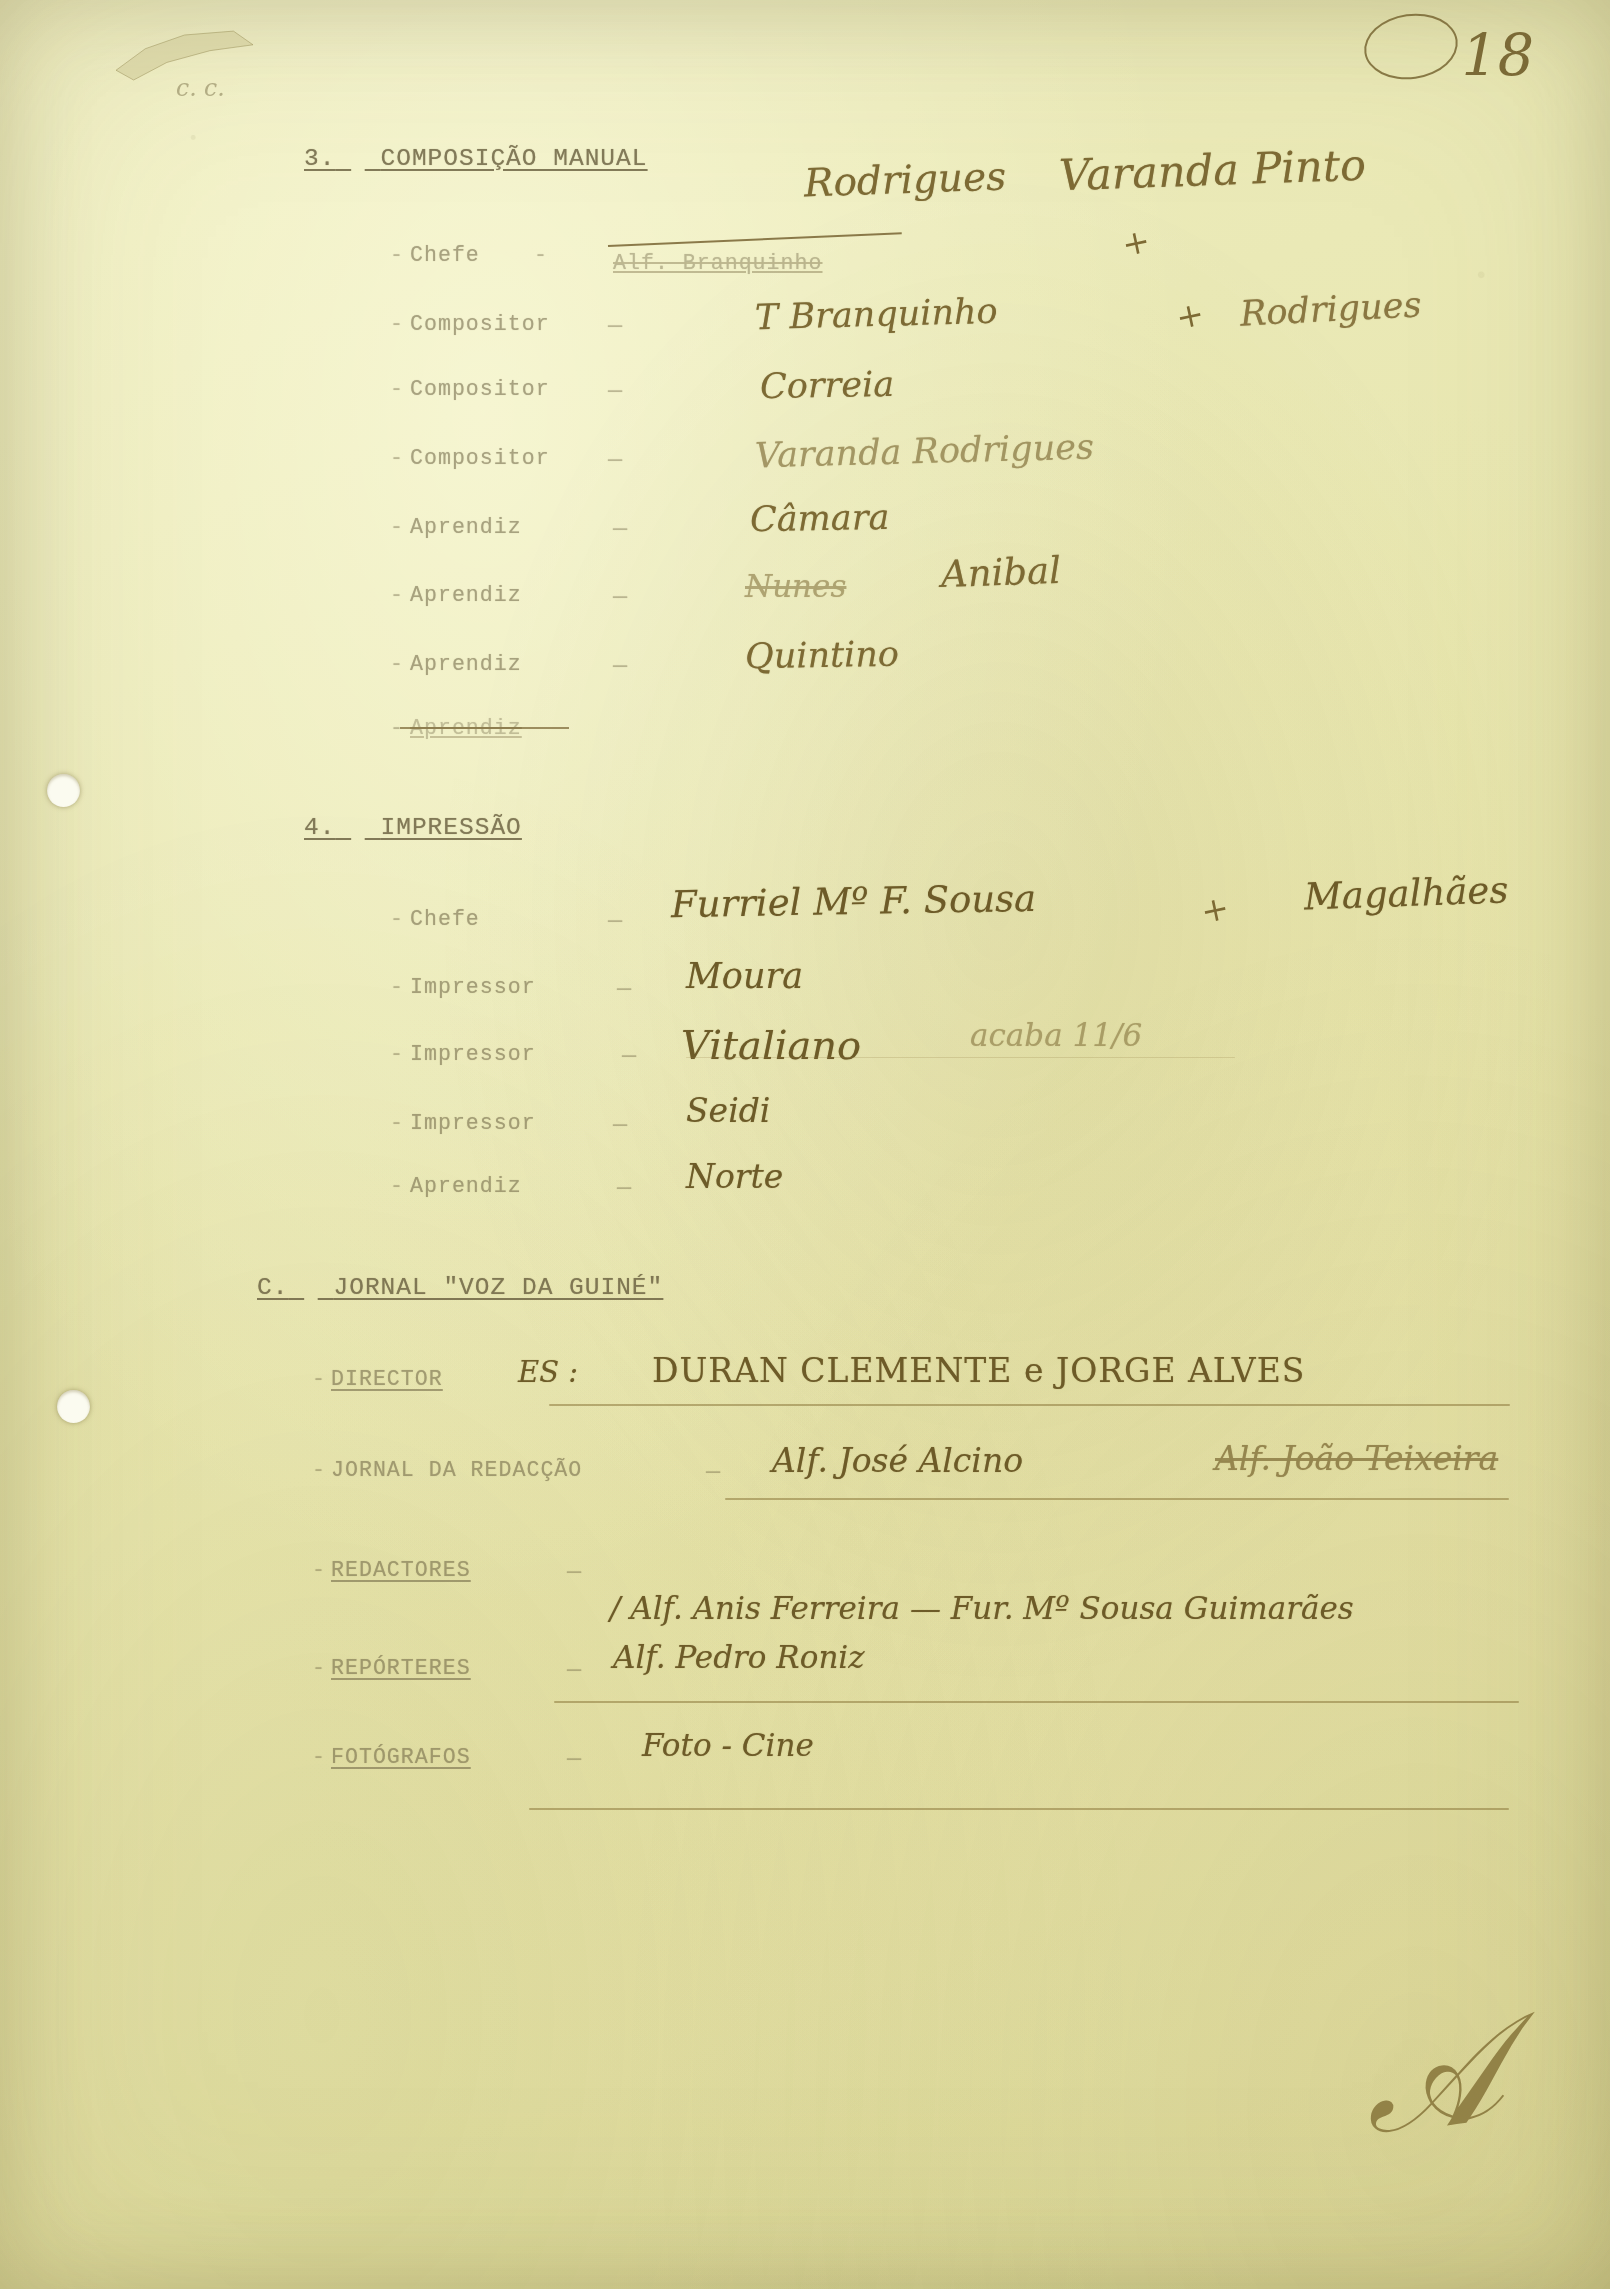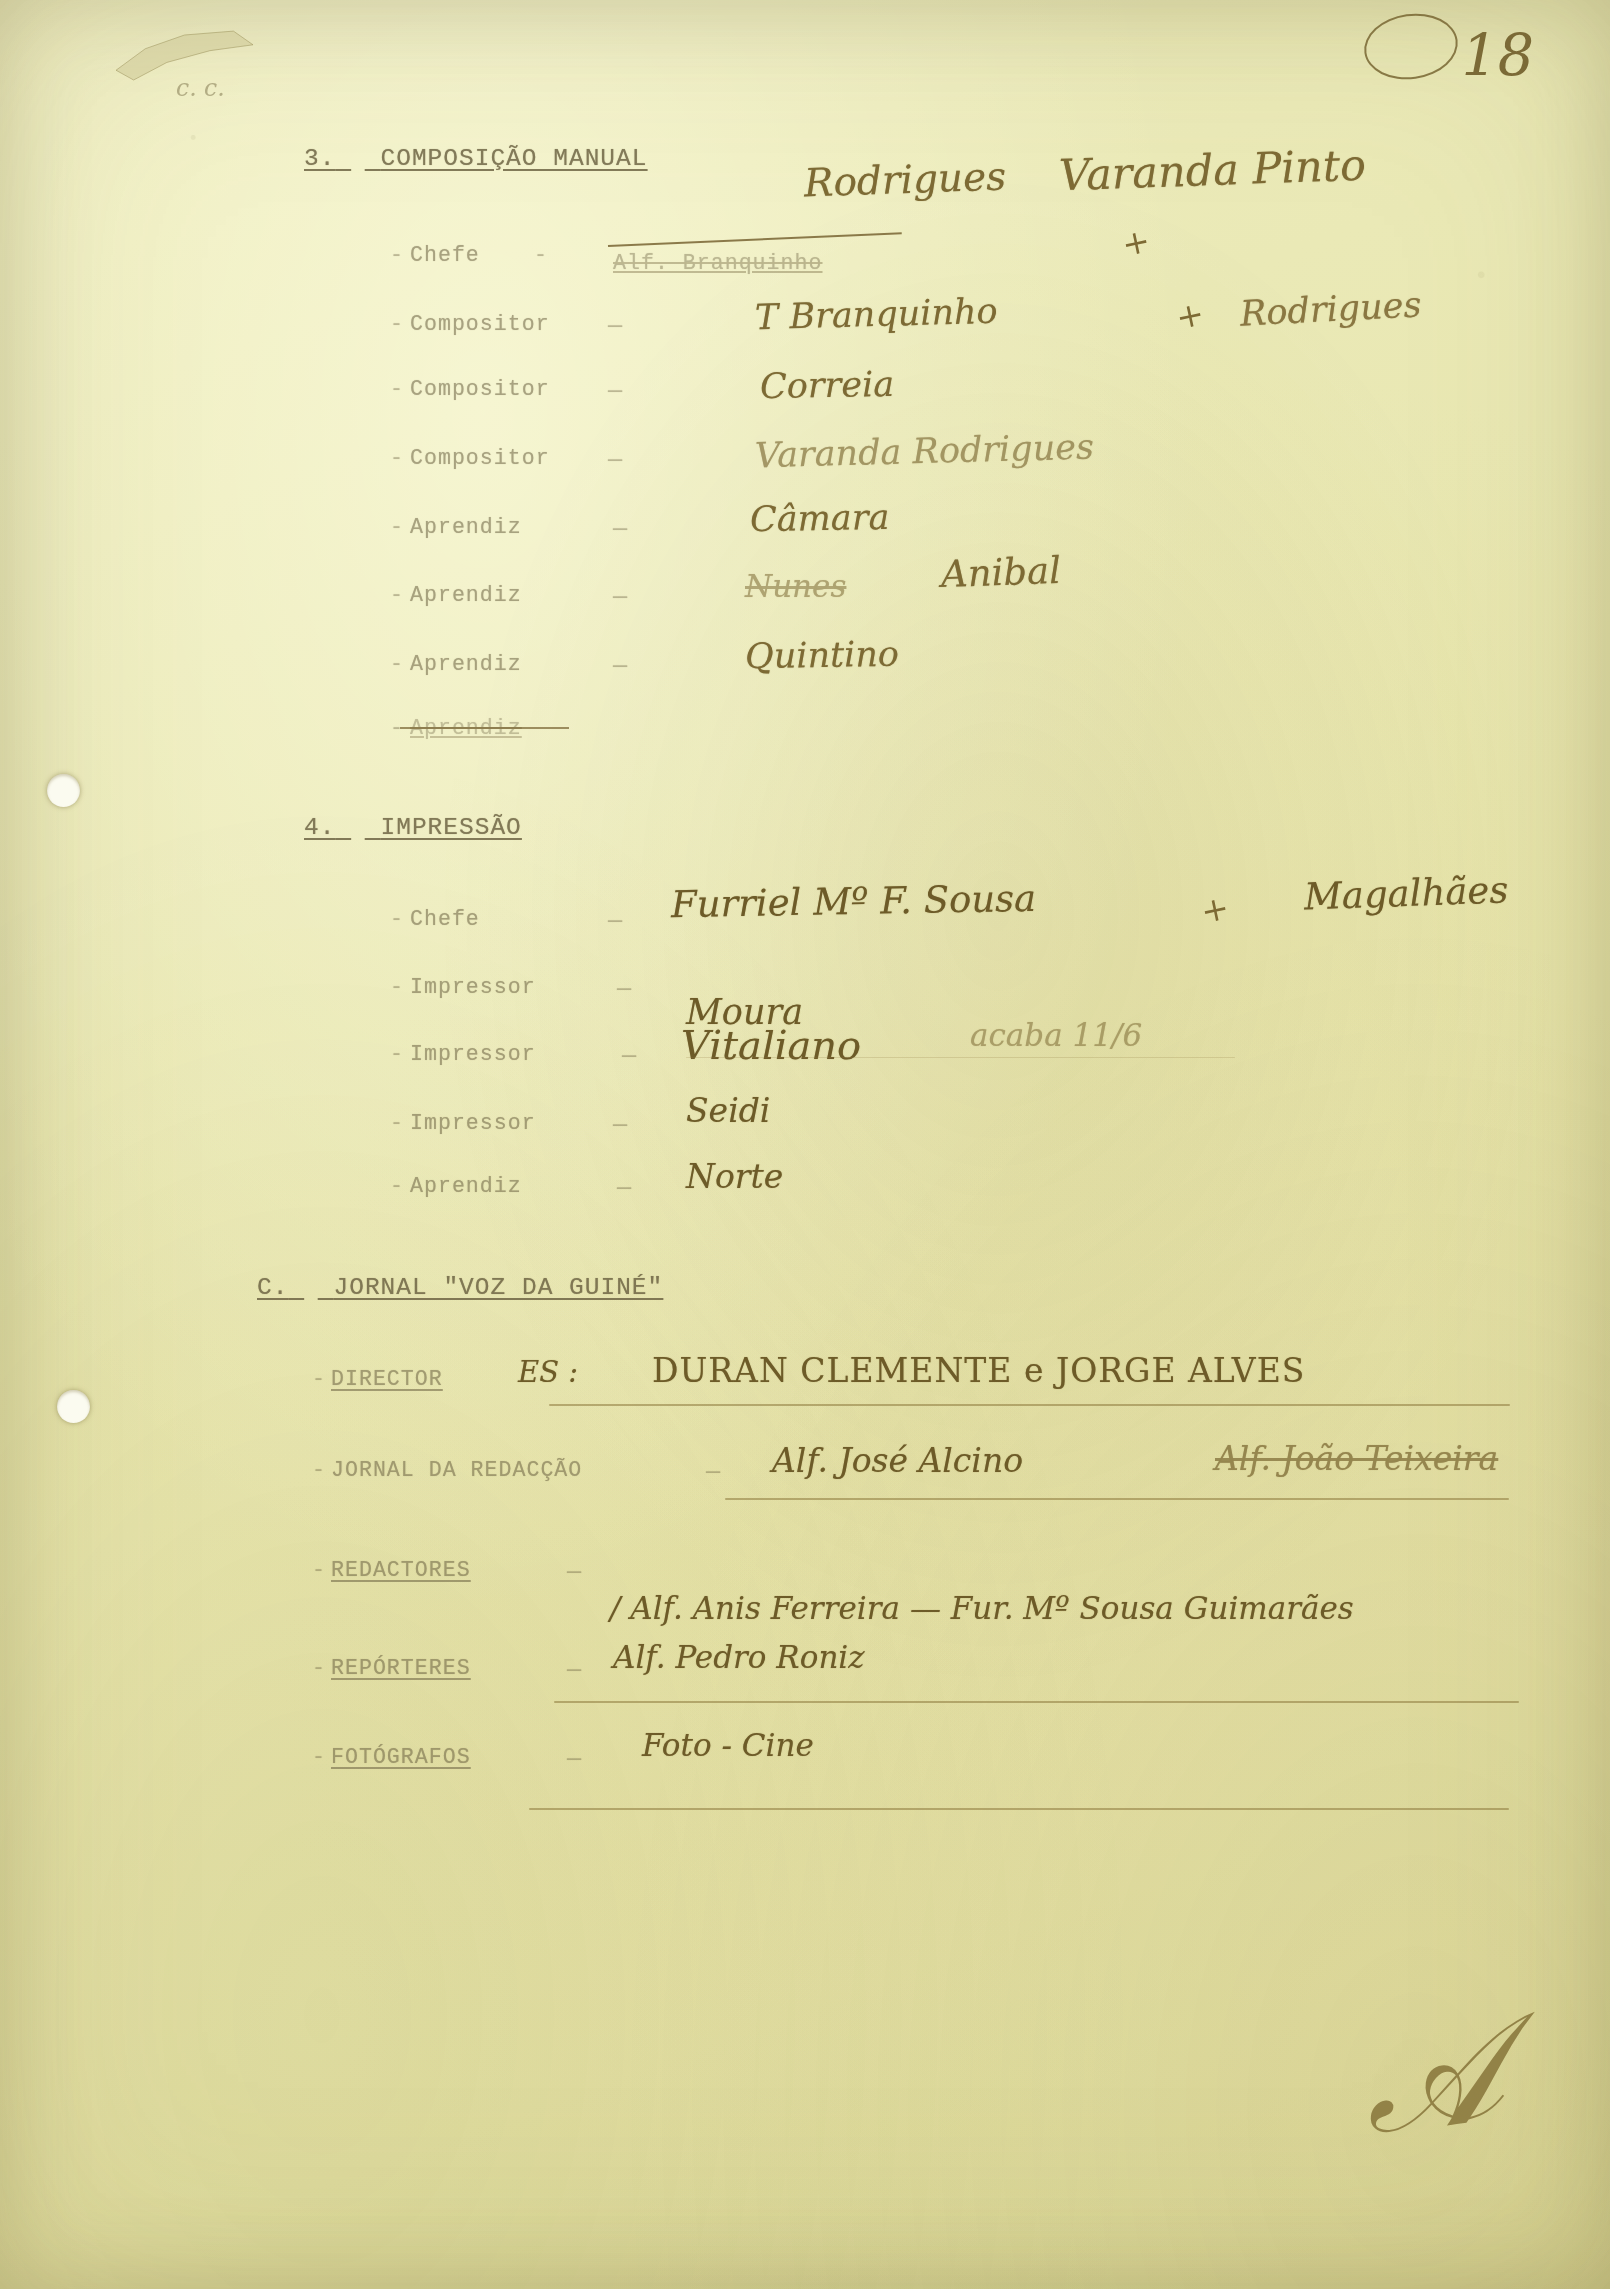--- a/index.html
+++ b/index.html
@@ -233,21 +233,21 @@
   <div class="typed faint" style="left:390px; top:907px; font-size:21.6px;">-</div>
   <div class="typed fade" style="left:410px; top:907px; font-size:21.6px;">Chefe</div>
   <div class="typed faint" style="left:608px; top:907px; font-size:23.5px;">—</div>
   <div class="hand dark" style="left:671px; top:880px; font-size:37px; transform:rotate(-1deg);">Furriel Mº F. Sousa</div>
   <div class="plus" style="left:1201px; top:890px;">+</div>
   <div class="hand dark" style="left:1304px; top:872px; font-size:37px; transform:rotate(-2deg);">Magalhães</div>
 
   <div class="typed faint" style="left:390px; top:975px; font-size:21.6px;">-</div>
   <div class="typed fade" style="left:410px; top:975px; font-size:21.6px;">Impressor</div>
   <div class="typed faint" style="left:617px; top:975px; font-size:23.5px;">—</div>
-  <div class="hand dark" style="left:686px; top:956px; font-size:35px;margin-top:36px;">Moura</div>
+  <div class="hand dark" style="left:686px; top:956px; font-size:35px;">Moura</div>
 
   <div class="typed faint" style="left:390px; top:1042px; font-size:21.6px;">-</div>
   <div class="typed fade" style="left:410px; top:1042px; font-size:21.6px;">Impressor</div>
   <div class="typed faint" style="left:622px; top:1042px; font-size:23.5px;">—</div>
   <div class="hand dark" style="left:681px; top:1022px; font-size:40px;">Vitaliano</div>
   <div class="hand" style="left:970px; top:1017px; font-size:31px; opacity:.55;">acaba  11/6</div>
   <div class="rule thin" style="left:686px; top:1057px; width:549px; opacity:.5;"></div>
 
   <div class="typed faint" style="left:390px; top:1111px; font-size:21.6px;">-</div>
   <div class="typed fade" style="left:410px; top:1111px; font-size:21.6px;">Impressor</div>

